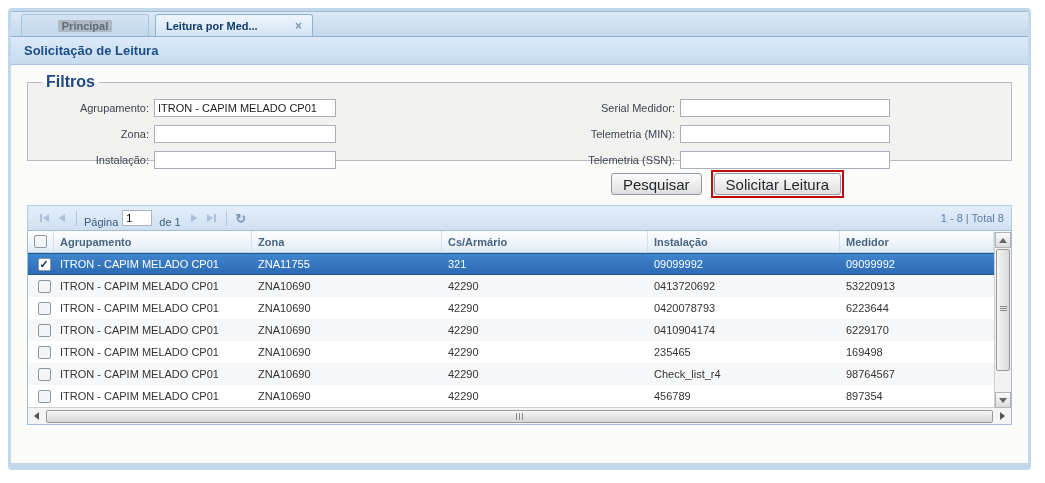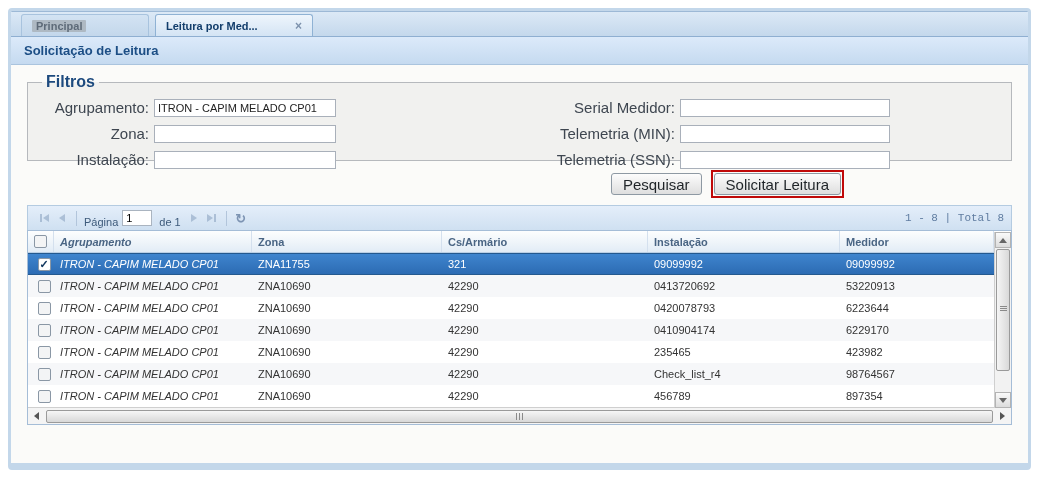--- a/index.html
+++ b/index.html
@@ -12,21 +12,21 @@
            border:3px solid #c3d7ea; border-bottom-width:7px; border-radius:4px;
            background:#fff; overflow:hidden; }
 
   
   .tabbar { height:26px; background:linear-gradient(#dce9f6,#c4d8ec);
             border-top:1px solid #9db9d6; border-bottom:1px solid #8fafd1;
             display:flex; align-items:flex-end; padding-left:10px; gap:6px; }
   .tab { height:22px; display:flex; align-items:center; padding:0 10px;
          font-size:11px; font-weight:bold; border:1px solid #a8c3de; border-bottom:none;
          border-radius:3px 3px 0 0; background:linear-gradient(#d3e3f3,#c3d7eb);
-         color:#44607e; }
+         color:#44607e;justify-content:center; }
   .tab.principal { width:128px; }
   .tab .chip { background:#aeb9c3; color:#5e6b79; padding:0 4px; border-radius:1px; }
   .tab.active { width:158px; background:linear-gradient(#eef5fc,#d4e4f4);
                 border-color:#8fb2d4; color:#123d6b; justify-content:space-between; }
   .tab-close { font-size:12px; font-weight:bold; color:#7d92ad; cursor:pointer; line-height:10px; }
 
   
   .panel-header { height:28px; background:linear-gradient(#dceafa,#c5daf0);
                   border-bottom:1px solid #aac4de; display:flex; align-items:center;
                   padding-left:13px; font-size:13px; font-weight:bold; color:#1c4e85; }
@@ -36,21 +36,21 @@
 
   fieldset.filtros { border:1px solid #b6b9bd; background:#f1f1ef; height:88px;
                      margin:0 4px; padding:6px 8px 0; }
   fieldset.filtros legend { font-size:16px; font-weight:bold; color:#1d4a7e;
                             padding:0 4px; margin-left:6px; background:transparent; }
   .form-grid { display:flex; }
   .form-col { display:flex; flex-direction:column; gap:5px; }
   .form-col.left { margin-left:6px; }
   .form-col.right { margin-left:192px; }
   .field-row { display:flex; align-items:center; height:21px; }
-  .field-label { font-size:15px; color:#3e4650; text-align:right; padding-right:5px; }
+  .field-label { font-size:11px; color:#3e4650; text-align:right; padding-right:5px; }
   .form-col.left .field-label { width:112px; }
   .form-col.right .field-label { width:152px; }
   input.text { height:18px; border:1px solid #a9b0ba; font-size:11px; padding:0 3px;
                color:#222; background:#fff; outline:none; }
   .form-col.left input.text { width:182px; }
   .form-col.right input.text { width:210px; }
 
   
   .button-row { display:flex; justify-content:flex-end; align-items:center;
                 padding:9px 172px 7px 0; gap:9px; }
@@ -69,30 +69,30 @@
   .tri { width:0; height:0; border-style:solid; }
   .tri.l { border-width:4px 6px 4px 0; border-color:transparent #7e98b8 transparent transparent; }
   .tri.r { border-width:4px 0 4px 6px; border-color:transparent transparent transparent #7e98b8; }
   .pbar { width:2px; height:8px; background:#7e98b8; }
   .psep { width:1px; height:15px; background:#b2c5db; margin:0 5px; }
   .plabel { margin:8px 4px 0 2px; }
   .page-input { width:30px; height:16px; border:1px solid #aab4c0; font-size:11px;
                 padding:0 3px; margin-right:5px; }
   .refresh { font-size:13px; color:#7d94b3; font-weight:bold; }
   .pspacer { flex:1; }
-  .prange { color:#5f7ca0;font-family:Liberation Mono, monospace; }
+  .prange { color:#5f7ca0; }
 
   
   .grid-wrap { margin:0 4px; border:1px solid #a5bdd7; background:#fff; position:relative;
                padding-right:17px; }
   .grid-header { display:flex; height:22px; background:linear-gradient(#fdfefe,#e2ecf6);
                  border-bottom:1px solid #bacfe4; font-size:11px; font-weight:bold; color:#4a6584; }
   .hcell { display:flex; align-items:center; padding-left:6px; border-right:1px solid #d4e0ee; }
   .col-check { width:26px; justify-content:center; padding-left:0; flex:none; }
-  .col-0 { width:198px; flex:none;font-style:italic; } .col-1 { width:190px; flex:none; }
+  .col-0 { width:198px; flex:none; } .col-1 { width:190px; flex:none; }
   .col-2 { width:206px; flex:none; } .col-3 { width:192px; flex:none; }
   .col-4 { flex:1; }
   .grid-body { height:154px; overflow:hidden; background:#fff; }
   .grid-row { display:flex; height:22px; font-size:11px; color:#333; background:#fff;
               align-items:stretch; cursor:default; }
   .grid-row.stripe { background:#f6f7f9; }
   .grid-row.selected { background:linear-gradient(#4086cf,#2b6ab2); color:#fff;
                        box-shadow:inset 0 1px 0 #24598f, inset 0 -1px 0 #24598f; }
   .cell { display:flex; align-items:center; padding-left:6px; overflow:hidden; white-space:nowrap; }
   .checkbox { width:13px; height:13px; border:1px solid #8a97a5; background:#f3f4f5;
@@ -267,21 +267,21 @@
               <div class="cell col-4">6229170</div>
             </div>
             <div class="grid-row">
               <div class="cell col-check">
                 <span class="checkbox"></span>
               </div>
               <div class="cell col-0">ITRON - CAPIM MELADO CP01</div>
               <div class="cell col-1">ZNA10690</div>
               <div class="cell col-2">42290</div>
               <div class="cell col-3">235465</div>
-              <div class="cell col-4">423982</div>
+              <div class="cell col-4">169498</div>
             </div>
             <div class="grid-row stripe">
               <div class="cell col-check">
                 <span class="checkbox"></span>
               </div>
               <div class="cell col-0">ITRON - CAPIM MELADO CP01</div>
               <div class="cell col-1">ZNA10690</div>
               <div class="cell col-2">42290</div>
               <div class="cell col-3">Check_list_r4</div>
               <div class="cell col-4">98764567</div>

